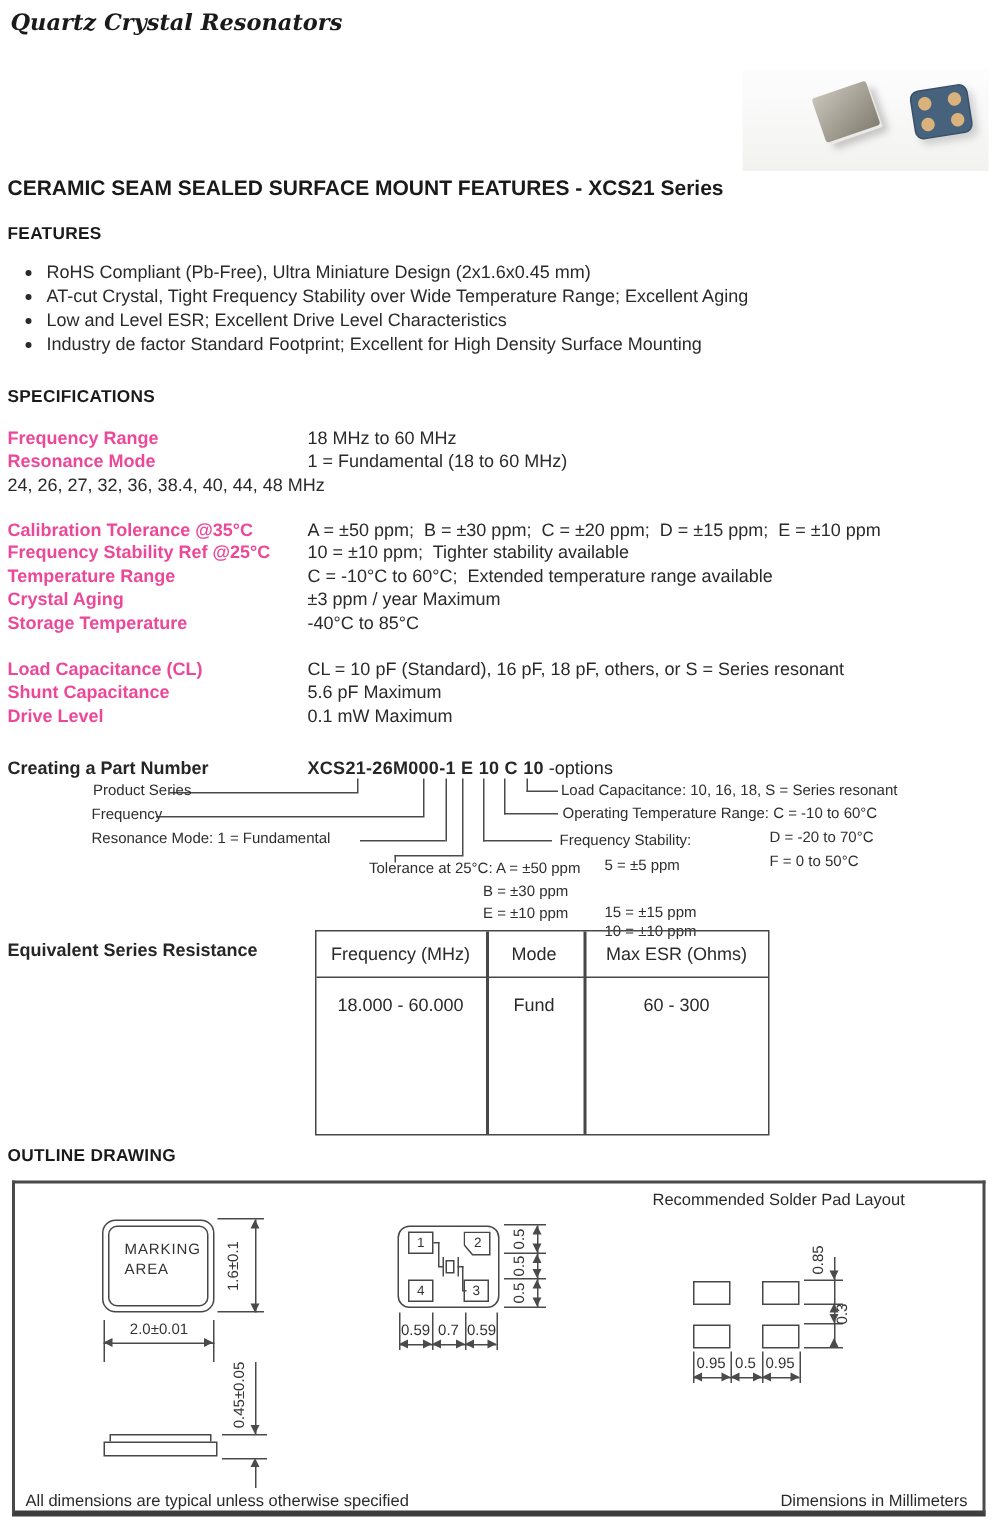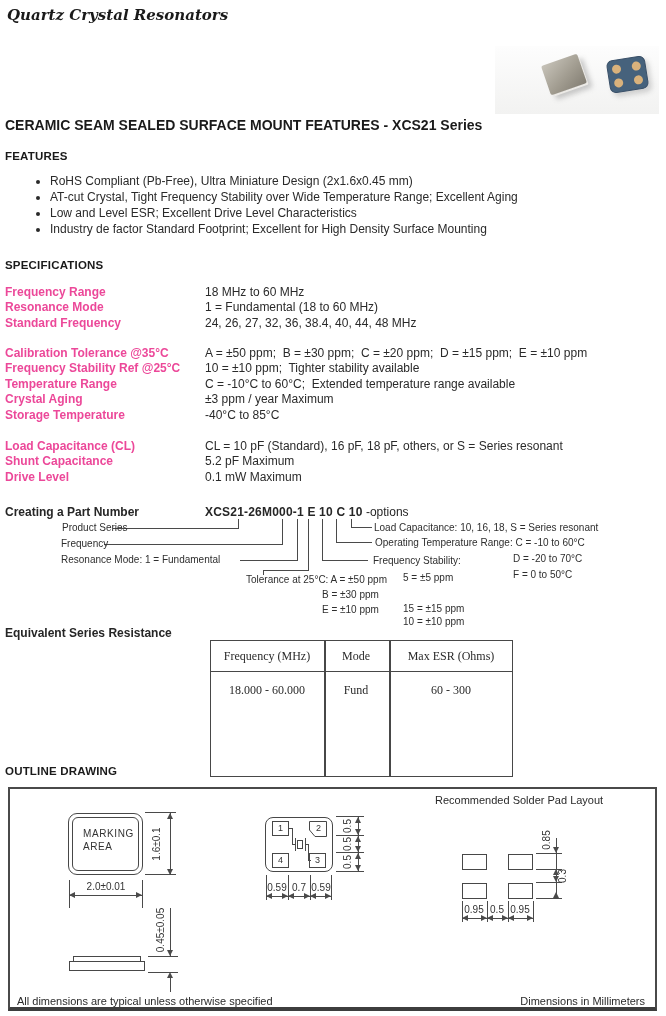--- a/index.html
+++ b/index.html
@@ -17,21 +17,21 @@
            transform:rotate(-19deg);
            background:linear-gradient(150deg,#c7c3b9 0%,#a29d91 55%,#837e73 100%);
            box-shadow:2px 3px 0 -1px #eceae6, 4px 6px 5px rgba(110,110,110,.35); }
   .chip-ceramic { position:absolute; left:113px; top:12px; width:37px; height:31px; border-radius:6px;
            transform:rotate(-9deg); background:#46627c; border:1px solid #3a5068;
            box-shadow:3px 4px 5px rgba(120,120,120,.3); }
   .chip-ceramic .pad { position:absolute; width:9px; height:9px; border-radius:50%; background:#d9b27c; }
   .pad-tl { left:4px; top:4px; } .pad-tr { right:4px; top:4px; }
   .pad-bl { left:4px; bottom:4px; } .pad-br { right:4px; bottom:4px; }
 
-  .features-list { position:absolute; left:0; top:173px; margin:0; padding-left:50px; width:600px; }
+  .features-list { position:absolute; left:0; top:173px; margin:0; padding-left:31px; width:600px; }
   .features-list li { font-size:12px; line-height:16px; color:#2a2a2a; }
 
   .spec-group { position:absolute; left:5px; width:650px; }
   .spec-row { display:flex; font-size:12px; line-height:15.4px; }
   .spec-row .lbl { width:200px; font-weight:bold; color:#ec4899; flex:none; }
   .spec-row .val { flex:1; white-space:pre-wrap; color:#2a2a2a; }
 
   .pn-head { position:absolute; left:5px; top:505px; font-size:12px; font-weight:bold; }
   .pn-number { position:absolute; left:205px; top:505px; font-size:12px; font-weight:bold; letter-spacing:.2px; }
   .pn-number .opts { font-weight:normal; letter-spacing:0; }
@@ -40,22 +40,22 @@
   .hline, .vline { position:absolute; background:#4a4a4a; }
   .hline { height:1px; } .vline { width:1px; }
 
   .arrow { position:absolute; width:0; height:0; border:solid transparent; }
   .a-up    { border-width:0 3px 6px 3px; border-bottom-color:#4a4a4a; }
   .a-down  { border-width:6px 3px 0 3px; border-top-color:#4a4a4a; }
   .a-left  { border-width:3px 6px 3px 0; border-right-color:#4a4a4a; }
   .a-right { border-width:3px 0 3px 6px; border-left-color:#4a4a4a; }
 
   .esr-head { position:absolute; left:5px; top:626px; font-size:12px; font-weight:bold; }
-  .esr-table { position:absolute; left:210px; top:640px; width:303px; height:137px;
-               border:1.5px solid #474747; box-sizing:border-box;font-family:Liberation Serif, serif; }
+  .esr-table { position:absolute; left:210px; top:620px; width:303px; height:137px;
+               border:1.5px solid #474747; box-sizing:border-box; }
   .esr-div { position:absolute; top:0; bottom:0; width:1.5px; background:#474747; }
   .esr-hdr-rule { position:absolute; left:0; right:0; top:30px; height:1px; background:#474747; }
   .esr-cell { position:absolute; transform:translateX(-50%); font-size:12px; white-space:nowrap; color:#2a2a2a; }
 
   .outline-box { position:absolute; left:8px; top:787px; width:649px; height:224px; box-sizing:border-box;
                  border:2px solid #4a4a4a; border-bottom:4px solid #3d3d3d; }
 
   .draw-rect { position:absolute; border:1.5px solid #474747; box-sizing:border-box; background:#fff; }
   .draw-rect-thin { position:absolute; border:1px solid #474747; box-sizing:border-box; background:#fff; }
   .marking { position:absolute; left:83px; top:828px; font-size:10px; line-height:12.5px;
@@ -101,21 +101,20 @@
   <div class="spec-group" style="top:285px;">
     <div class="spec-row">
         <span class="lbl">Frequency Range</span>
         <span class="val">18 MHz to 60 MHz</span>
       </div>
     <div class="spec-row">
         <span class="lbl">Resonance Mode</span>
         <span class="val">1 = Fundamental (18 to 60 MHz)</span>
       </div>
     <div class="spec-row">
-        <span class="lbl">Standard Frequency</span>
         <span class="val">24, 26, 27, 32, 36, 38.4, 40, 44, 48 MHz</span>
       </div>
   </div>
 
   <div class="spec-group" style="top:346px;">
     <div class="spec-row">
         <span class="lbl">Calibration Tolerance @35°C</span>
         <span class="val">A = ±50 ppm;  B = ±30 ppm;  C = ±20 ppm;  D = ±15 ppm;  E = ±10 ppm</span>
       </div>
     <div class="spec-row">
@@ -136,21 +135,21 @@
       </div>
   </div>
 
   <div class="spec-group" style="top:439px;">
     <div class="spec-row">
         <span class="lbl">Load Capacitance (CL)</span>
         <span class="val">CL = 10 pF (Standard), 16 pF, 18 pF, others, or S = Series resonant</span>
       </div>
     <div class="spec-row">
         <span class="lbl">Shunt Capacitance</span>
-        <span class="val">5.2 pF Maximum</span>
+        <span class="val">5.6 pF Maximum</span>
       </div>
     <div class="spec-row">
         <span class="lbl">Drive Level</span>
         <span class="val">0.1 mW Maximum</span>
       </div>
   </div>
 
   <div class="pn-head">Creating a Part Number</div>
   <div class="pn-number"><span>XCS21-26M000-1 E 10 C 10</span><span class="opts"> -options</span></div>
 

